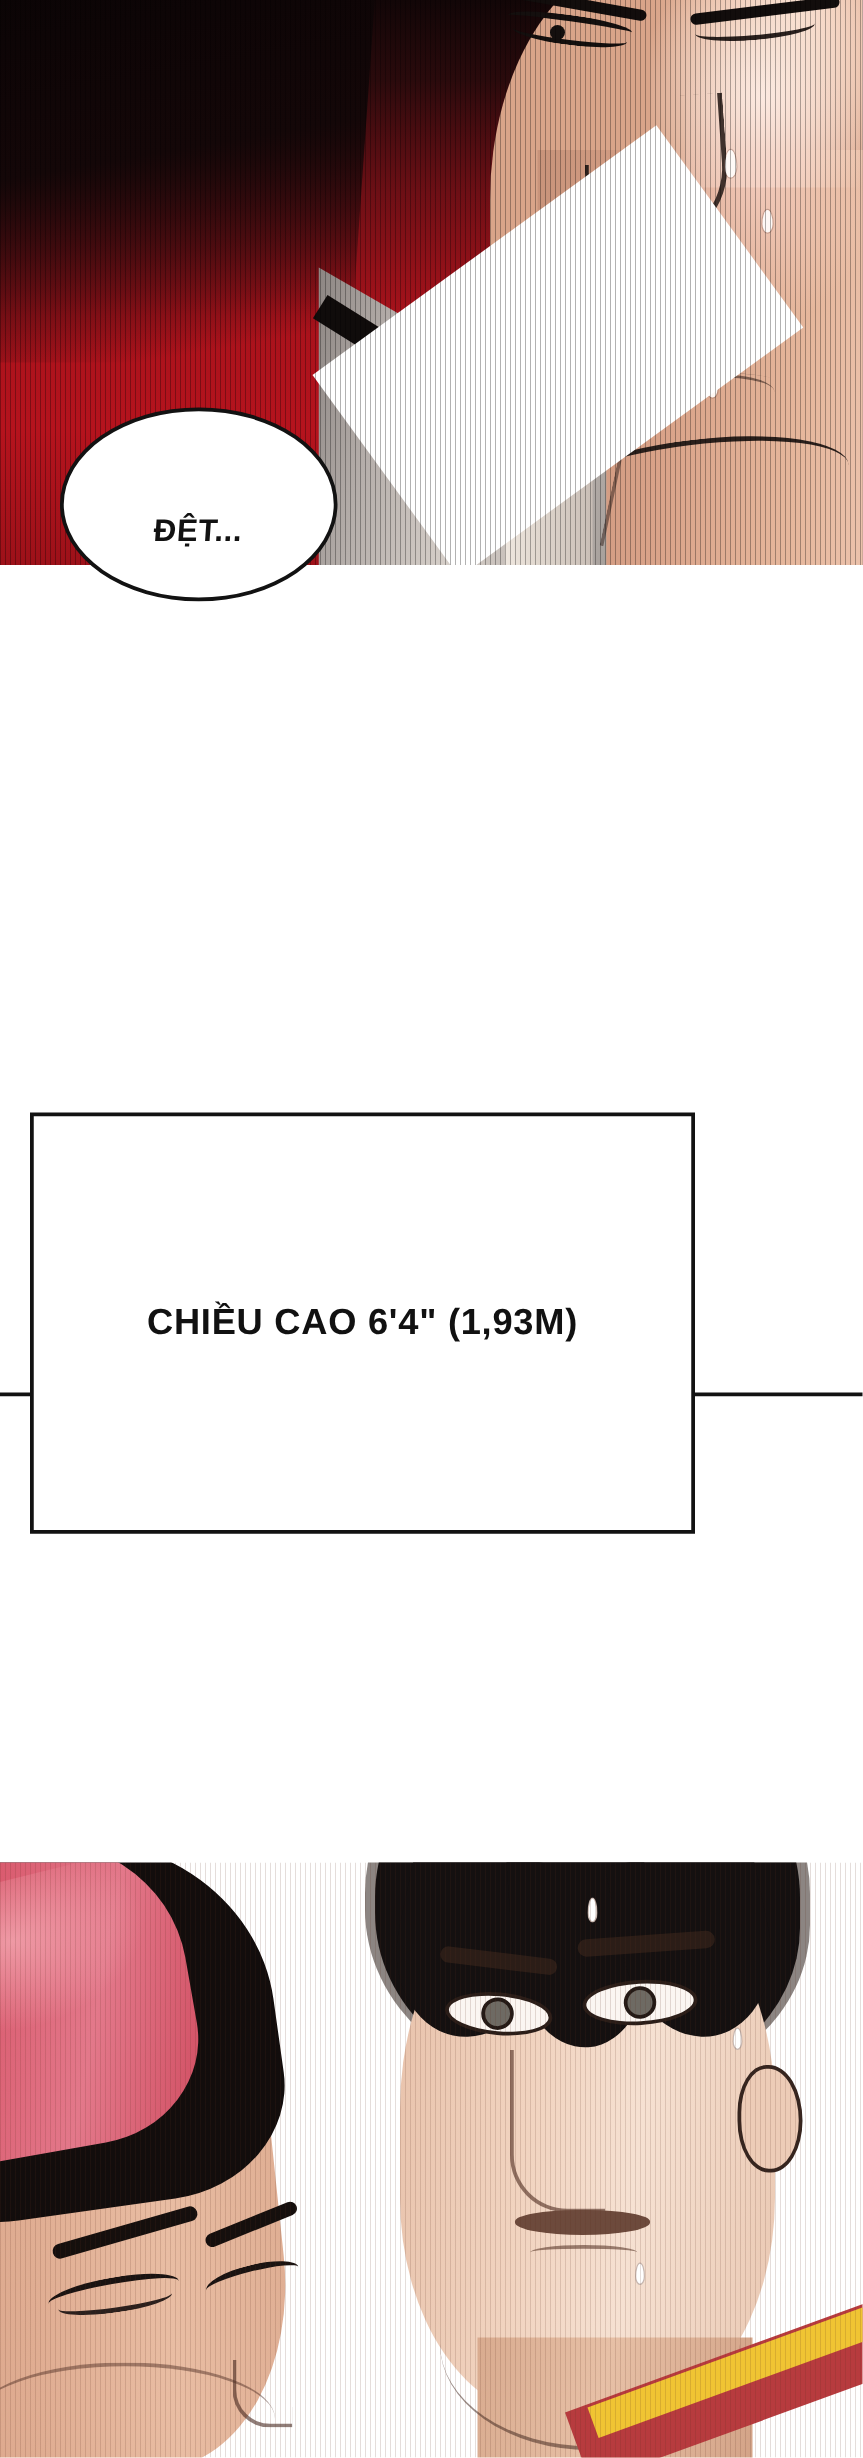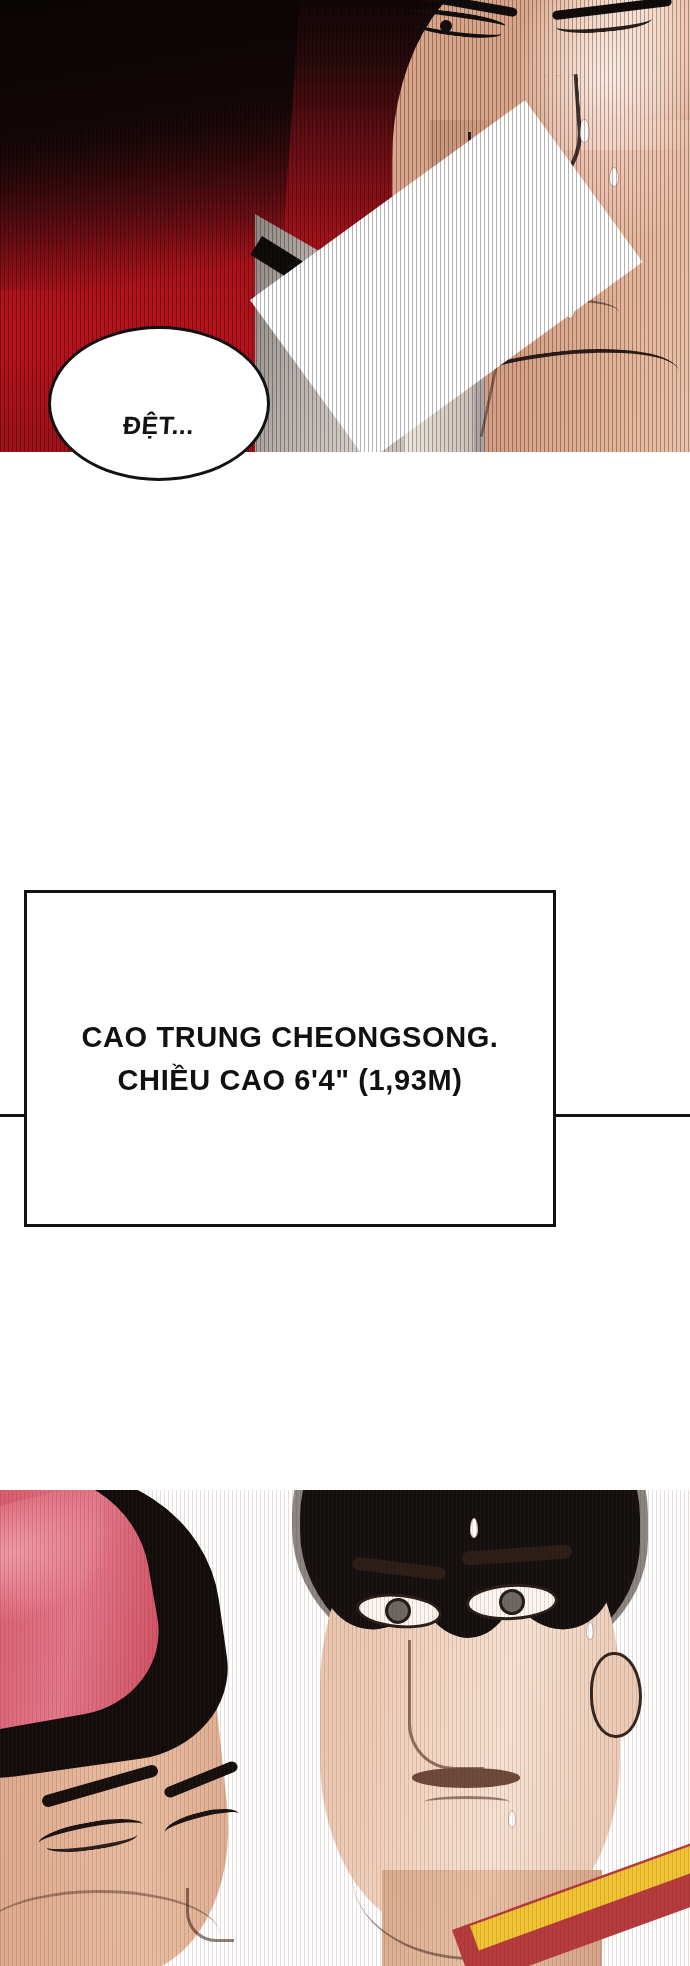--- a/index.html
+++ b/index.html
@@ -360,21 +360,20 @@
     <div class="p1-red-cut"></div>
     <div class="vhatch"></div>
   </div>
 
   <div class="bubble">
     <span class="bubble-text">ĐỆT...</span>
   </div>
 
   <div class="caption-rail"></div>
   <div class="caption">
-    <div class="caption-line">CAO TRUNG CHEONGSONG.</div>
     <div class="caption-line">CHIỀU CAO 6'4" (1,93M)</div>
   </div>
 
   <div class="panel2">
 
     <div class="c1-head"></div>
     <div class="c1-hair-black"></div>
     <div class="c1-hair-red"></div>
     <div class="c1-hairshine"></div>
     <div class="c1-brow"></div>

